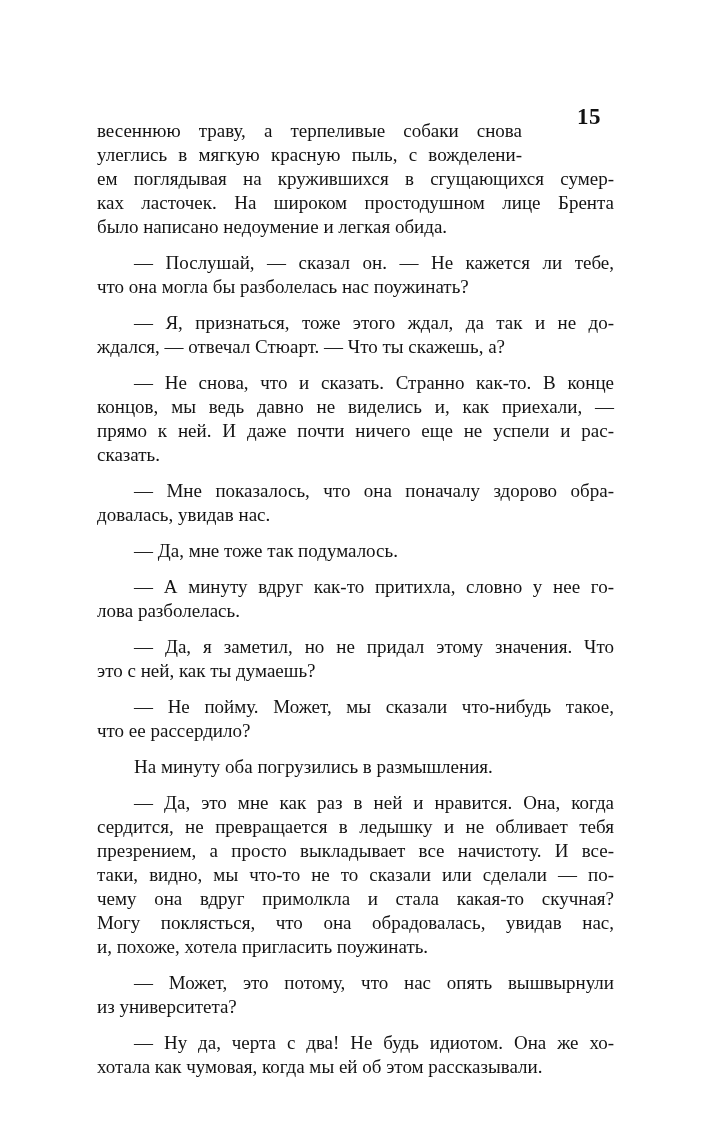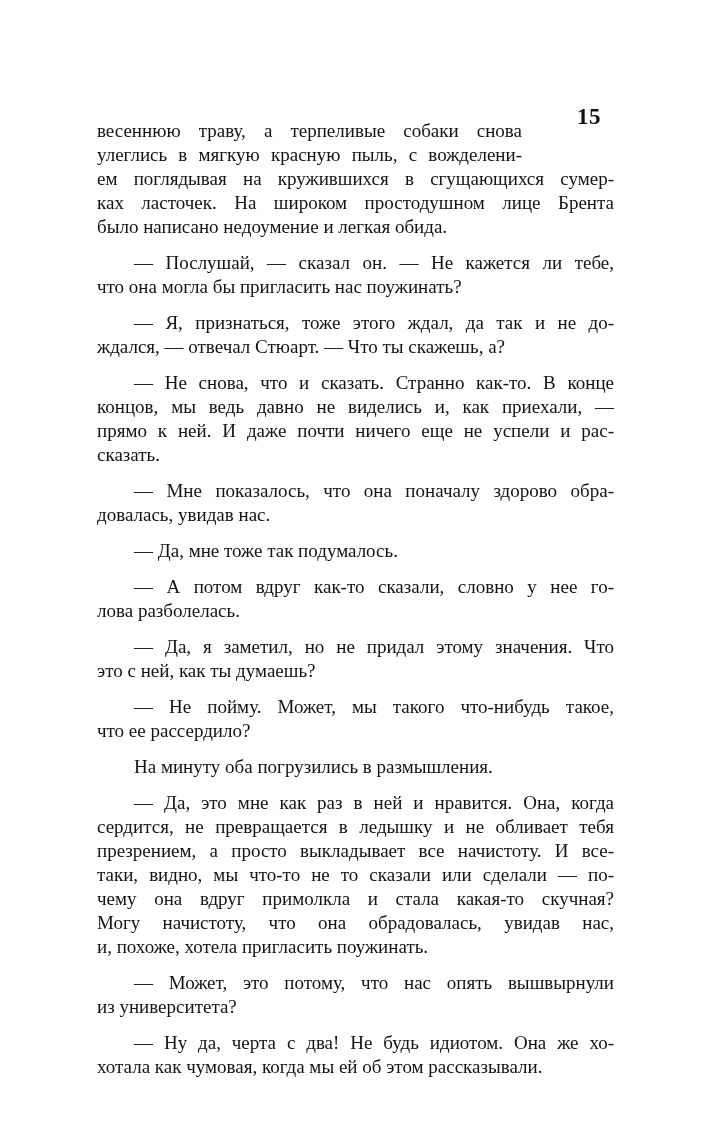--- a/index.html
+++ b/index.html
@@ -63,61 +63,61 @@
   <div class="page-text">
       <div class="para">
         <div class="line folio-clear">весеннюю траву, а терпеливые собаки снова</div>
         <div class="line folio-clear">улеглись в мягкую красную пыль, с вожделени-</div>
         <div class="line">ем поглядывая на кружившихся в сгущающихся сумер-</div>
         <div class="line">ках ласточек. На широком простодушном лице Брента</div>
         <div class="line last">было написано недоумение и легкая обида.</div>
       </div>
       <div class="para">
         <div class="line first-indent">— Послушай, — сказал он. — Не кажется ли тебе,</div>
-        <div class="line last">что она могла бы пригласить нас поужинать?</div>
+        <div class="line last">что она могла бы разболелась нас поужинать?</div>
       </div>
       <div class="para">
         <div class="line first-indent">— Я, признаться, тоже этого ждал, да так и не до-</div>
         <div class="line last">ждался, — отвечал Стюарт. — Что ты скажешь, а?</div>
       </div>
       <div class="para">
         <div class="line first-indent">— Не снова, что и сказать. Странно как-то. В конце</div>
         <div class="line">концов, мы ведь давно не виделись и, как приехали, —</div>
         <div class="line">прямо к ней. И даже почти ничего еще не успели и рас-</div>
         <div class="line last">сказать.</div>
       </div>
       <div class="para">
         <div class="line first-indent">— Мне показалось, что она поначалу здорово обра-</div>
         <div class="line last">довалась, увидав нас.</div>
       </div>
       <div class="para">
         <div class="line last first-indent">— Да, мне тоже так подумалось.</div>
       </div>
       <div class="para">
-        <div class="line first-indent">— А потом вдруг как-то сказали, словно у нее го-</div>
+        <div class="line first-indent">— А минуту вдруг как-то притихла, словно у нее го-</div>
         <div class="line last">лова разболелась.</div>
       </div>
       <div class="para">
         <div class="line first-indent">— Да, я заметил, но не придал этому значения. Что</div>
         <div class="line last">это с ней, как ты думаешь?</div>
       </div>
       <div class="para">
-        <div class="line first-indent">— Не пойму. Может, мы такого что-нибудь такое,</div>
+        <div class="line first-indent">— Не пойму. Может, мы сказали что-нибудь такое,</div>
         <div class="line last">что ее рассердило?</div>
       </div>
       <div class="para">
         <div class="line last first-indent">На минуту оба погрузились в размышления.</div>
       </div>
       <div class="para">
         <div class="line first-indent">— Да, это мне как раз в ней и нравится. Она, когда</div>
         <div class="line">сердится, не превращается в ледышку и не обливает тебя</div>
         <div class="line">презрением, а просто выкладывает все начистоту. И все-</div>
         <div class="line">таки, видно, мы что-то не то сказали или сделали — по-</div>
         <div class="line">чему она вдруг примолкла и стала какая-то скучная?</div>
-        <div class="line">Могу начистоту, что она обрадовалась, увидав нас,</div>
+        <div class="line">Могу поклясться, что она обрадовалась, увидав нас,</div>
         <div class="line last">и, похоже, хотела пригласить поужинать.</div>
       </div>
       <div class="para">
         <div class="line first-indent">— Может, это потому, что нас опять вышвырнули</div>
         <div class="line last">из университета?</div>
       </div>
       <div class="para">
         <div class="line first-indent">— Ну да, черта с два! Не будь идиотом. Она же хо-</div>
         <div class="line last">хотала как чумовая, когда мы ей об этом рассказывали.</div>
       </div>

